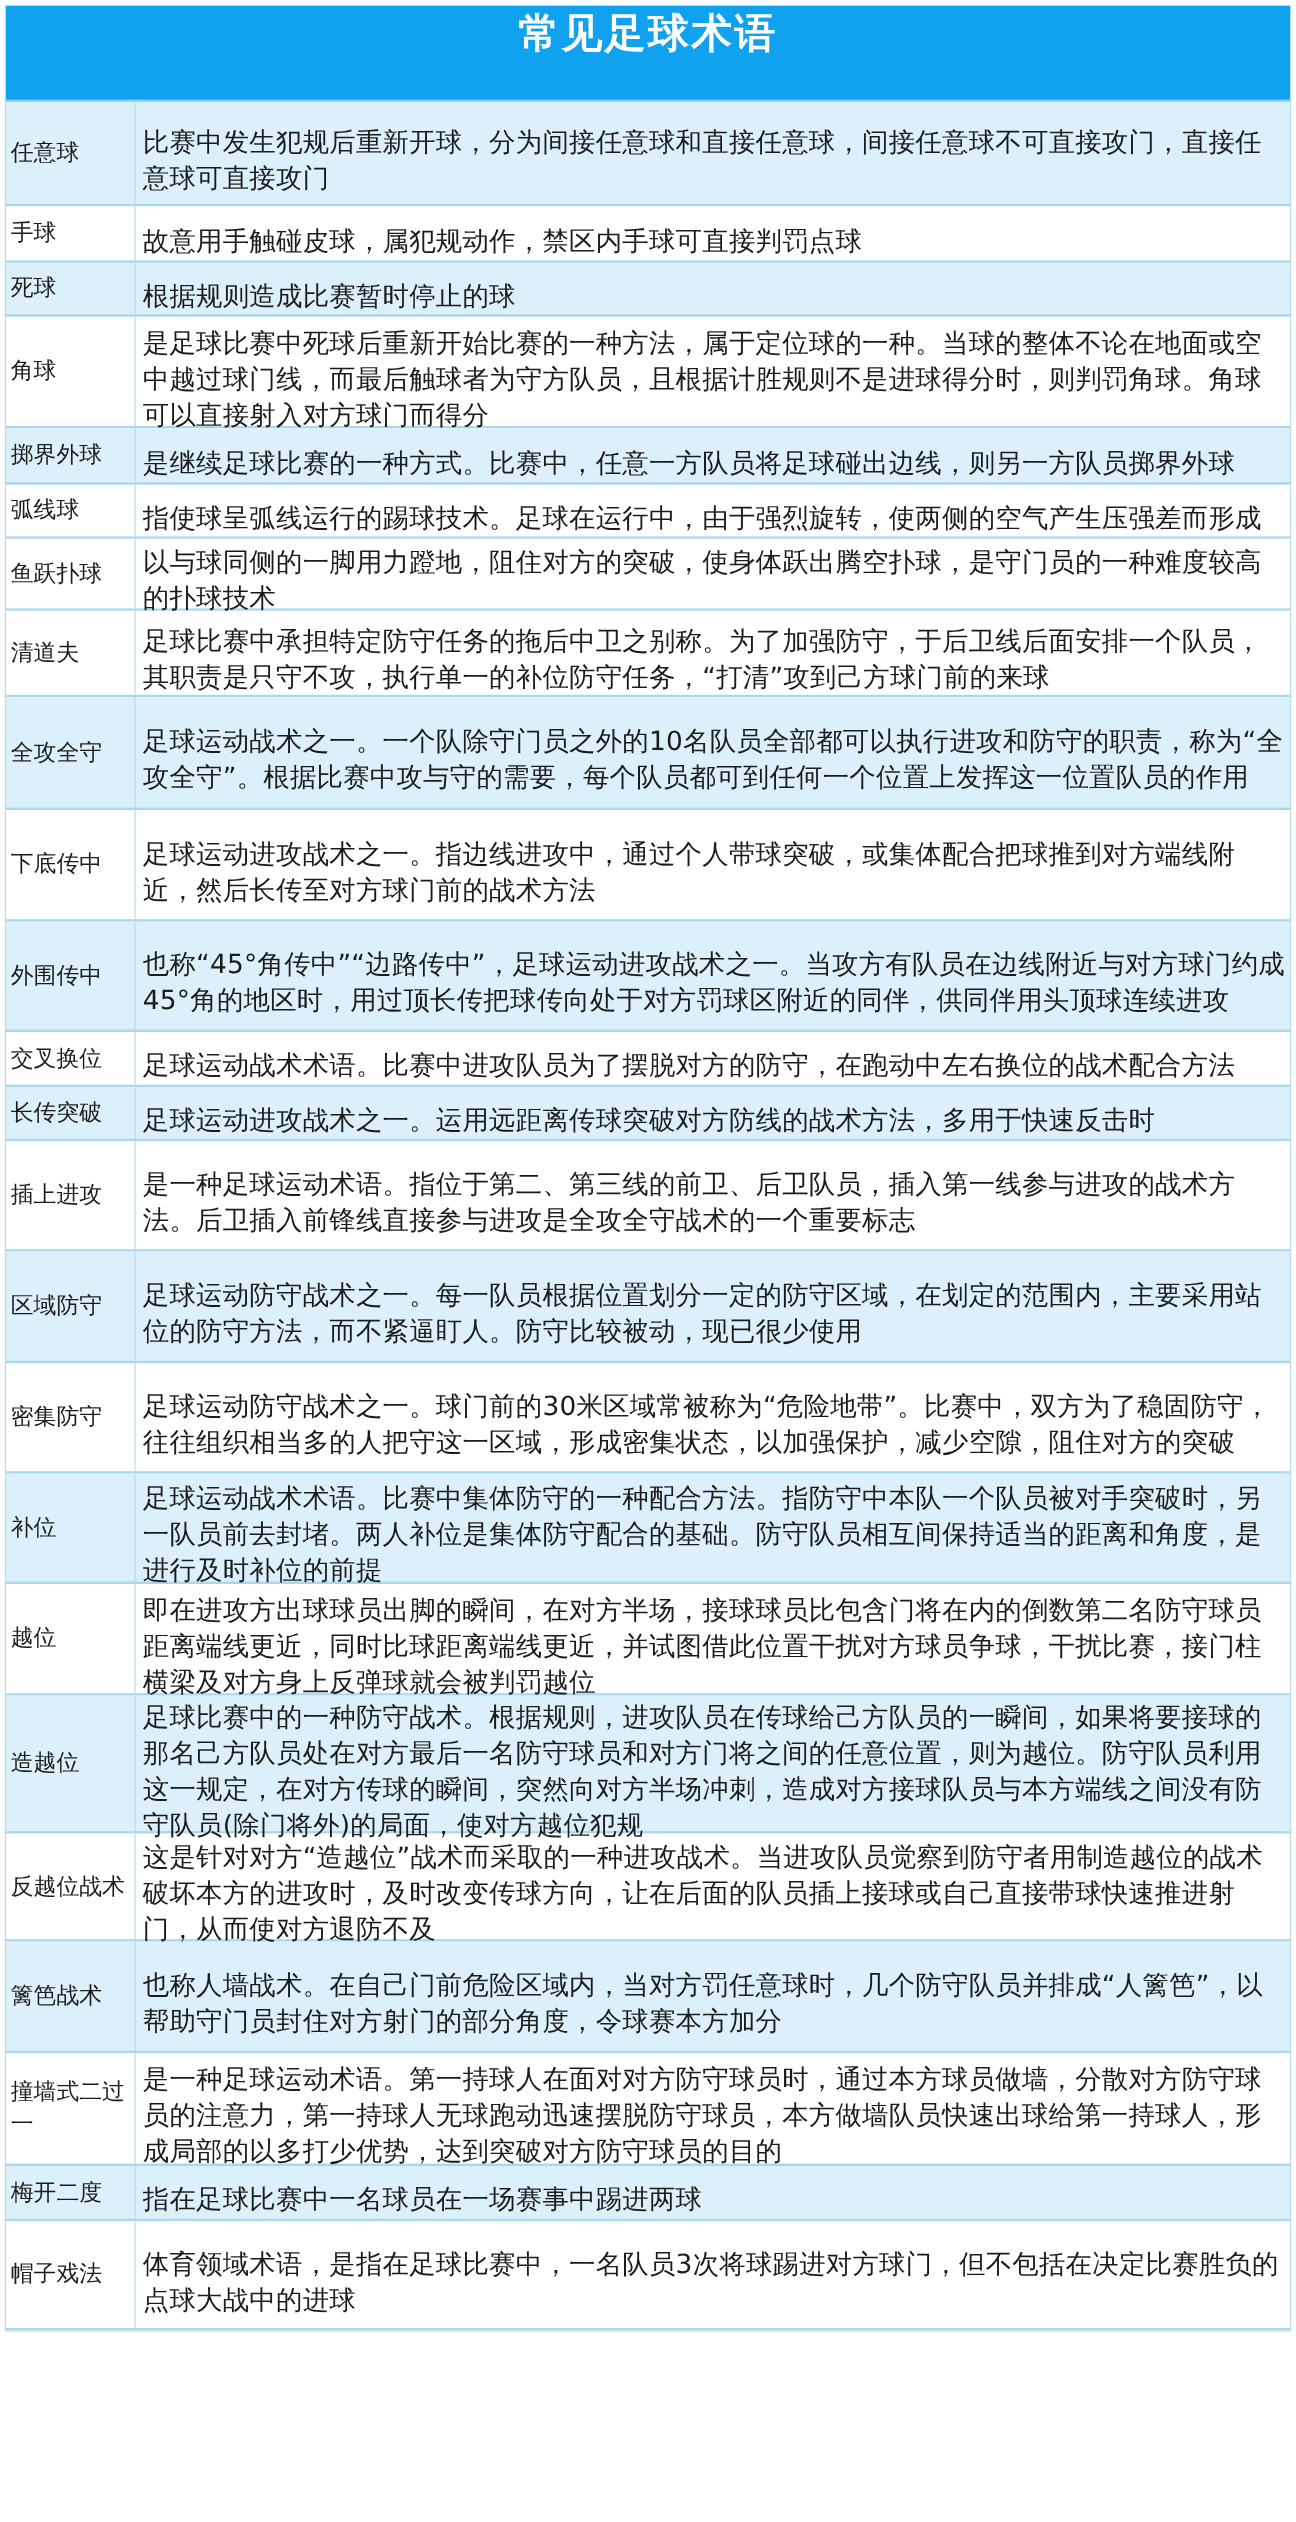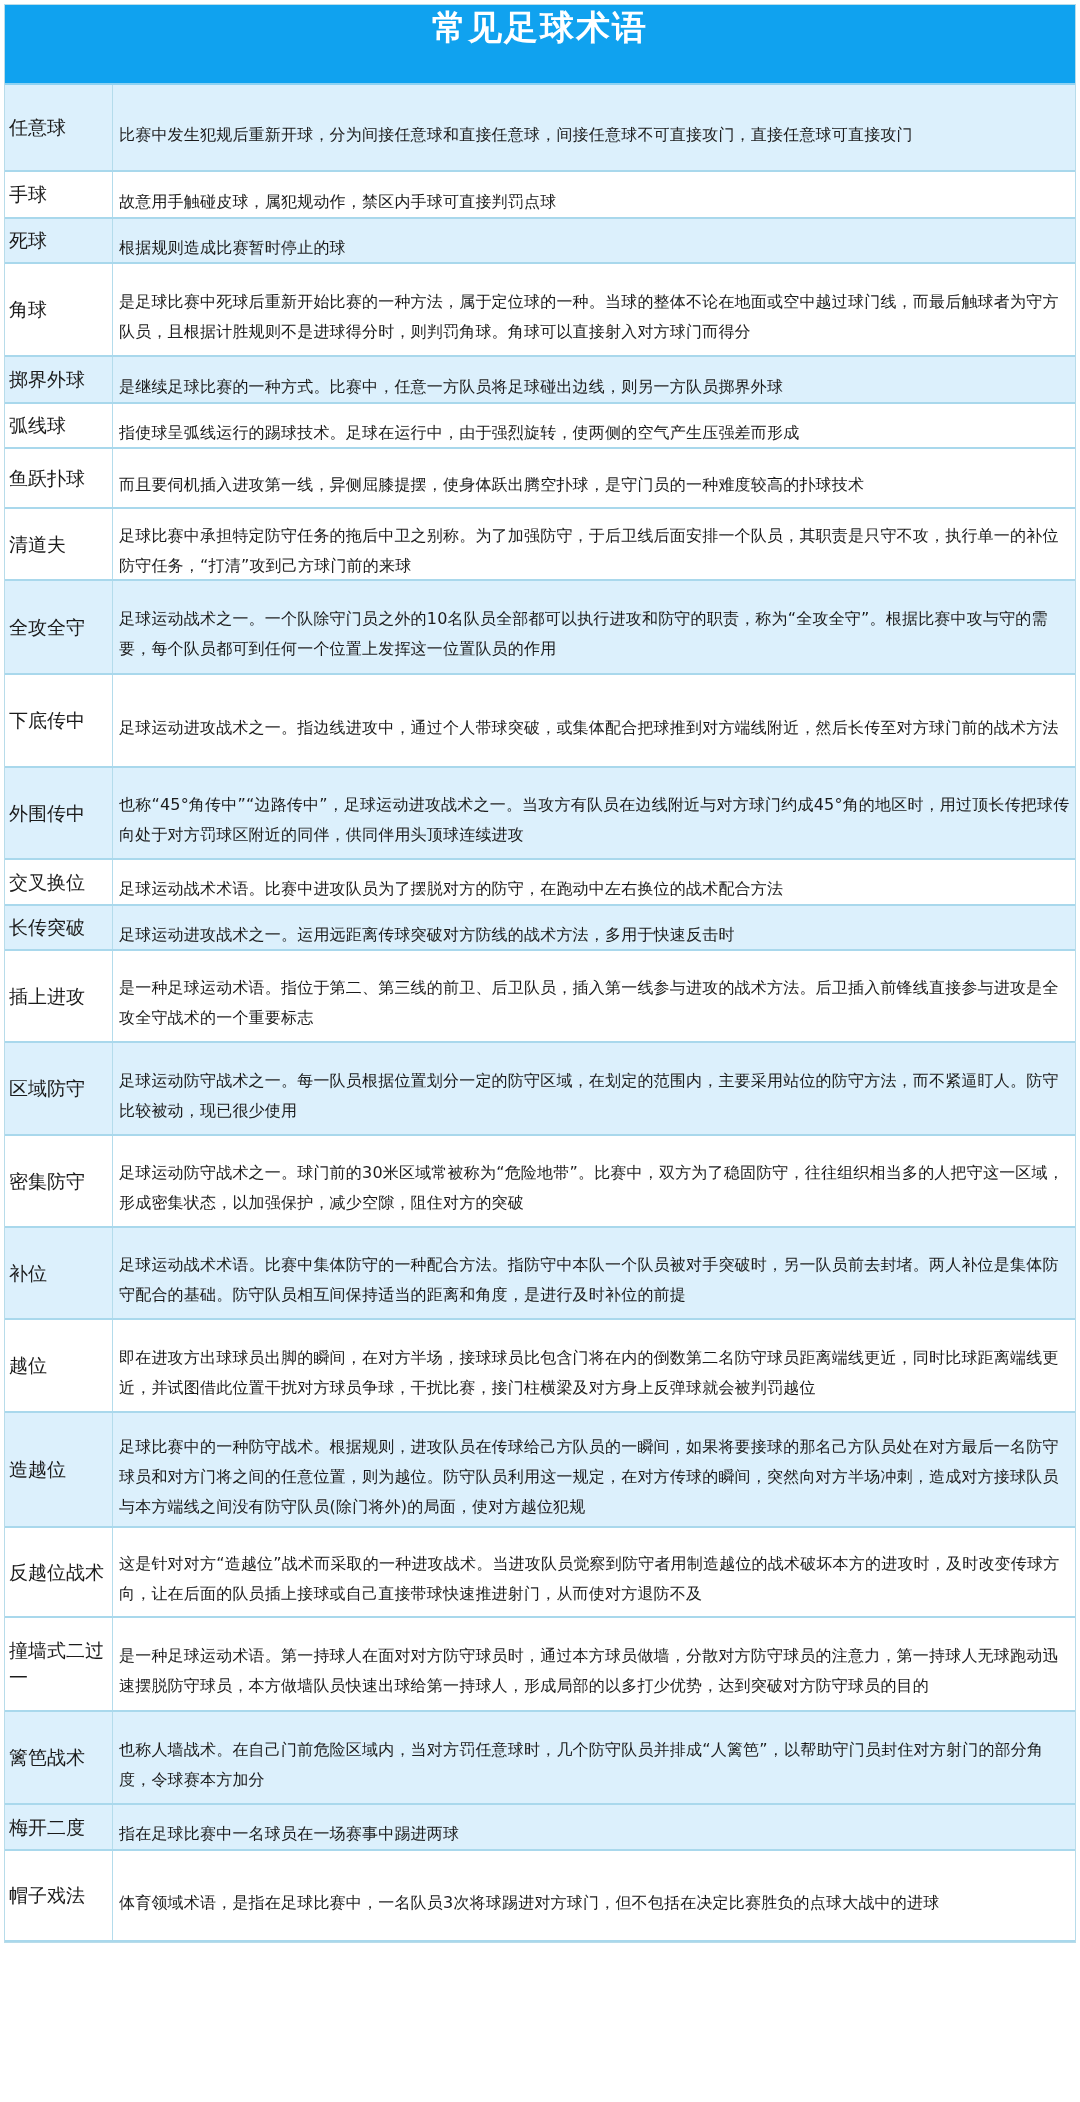--- a/index.html
+++ b/index.html
@@ -4,21 +4,21 @@
 <style>
   html, body { margin: 0; padding: 0; background: #ffffff; }
   body { width: 1080px; height: 2102px; overflow: hidden; font-family: "DejaVu Sans", "Liberation Sans", sans-serif; }
   .sheet { position: absolute; left: 4px; top: 4px; width: 1072px; border: 1px solid #b8dcea; box-sizing: border-box; }
   .title-bar { height: 78px; background: #10a2ef; display: flex; align-items: flex-start; justify-content: center; border-bottom: 2px solid #8fd2f2; }
   .title-bar .title { color: #ffffff; font-size: 34px; font-weight: bold; letter-spacing: 2px; }
   .row { display: flex; border-bottom: 2px solid #a9d8ec; box-sizing: border-box; }
   .row.alt { background: #dcf0fc; }
   .row.plain { background: #ffffff; }
   .term { width: 108px; flex: 0 0 108px; border-right: 1px solid #b4dcec; display: flex; align-items: center; padding-left: 4px; box-sizing: border-box; font-size: 19px; color: #1b1b1b; line-height: 27px; }
-  .desc { flex: 1; display: flex; align-items: center; padding: 18px 4px 4px 6px; box-sizing: border-box; font-size: 16px; color: #1b1b1b; line-height: 30px; letter-spacing: 0.2px; }
+  .desc { flex: 1; display: flex; align-items: center; padding: 18px 4px 4px 6px; box-sizing: border-box; font-size: 22px; color: #1b1b1b; line-height: 30px; letter-spacing: 0.2px; }
 </style>
 </head>
 <body>
 
 <div class="sheet">
   <div class="title-bar">
     <span class="title">常见足球术语</span>
   </div>
 
   <div class="row alt" style="height:87px">
@@ -40,21 +40,21 @@
   <div class="row alt" style="height:47px">
     <div class="term">掷界外球</div>
     <div class="desc">是继续足球比赛的一种方式。比赛中，任意一方队员将足球碰出边线，则另一方队员掷界外球</div>
   </div>
   <div class="row plain" style="height:45px">
     <div class="term">弧线球</div>
     <div class="desc">指使球呈弧线运行的踢球技术。足球在运行中，由于强烈旋转，使两侧的空气产生压强差而形成</div>
   </div>
   <div class="row plain" style="height:60px">
     <div class="term">鱼跃扑球</div>
-    <div class="desc">而且要伺机插入进攻第一线，异侧屈膝提摆，使身体跃出腾空扑球，是守门员的一种难度较高的扑球技术</div>
+    <div class="desc">以与球同侧的一脚用力蹬地，阻住对方的突破，使身体跃出腾空扑球，是守门员的一种难度较高的扑球技术</div>
   </div>
   <div class="row plain" style="height:72px">
     <div class="term">清道夫</div>
     <div class="desc">足球比赛中承担特定防守任务的拖后中卫之别称。为了加强防守，于后卫线后面安排一个队员，其职责是只守不攻，执行单一的补位防守任务，“打清”攻到己方球门前的来球</div>
   </div>
   <div class="row alt" style="height:94px">
     <div class="term">全攻全守</div>
     <div class="desc">足球运动战术之一。一个队除守门员之外的10名队员全部都可以执行进攻和防守的职责，称为“全攻全守”。根据比赛中攻与守的需要，每个队员都可到任何一个位置上发挥这一位置队员的作用</div>
   </div>
   <div class="row plain" style="height:93px">
@@ -94,27 +94,27 @@
     <div class="desc">即在进攻方出球球员出脚的瞬间，在对方半场，接球球员比包含门将在内的倒数第二名防守球员距离端线更近，同时比球距离端线更近，并试图借此位置干扰对方球员争球，干扰比赛，接门柱横梁及对方身上反弹球就会被判罚越位</div>
   </div>
   <div class="row alt" style="height:115px">
     <div class="term">造越位</div>
     <div class="desc">足球比赛中的一种防守战术。根据规则，进攻队员在传球给己方队员的一瞬间，如果将要接球的那名己方队员处在对方最后一名防守球员和对方门将之间的任意位置，则为越位。防守队员利用这一规定，在对方传球的瞬间，突然向对方半场冲刺，造成对方接球队员与本方端线之间没有防守队员(除门将外)的局面，使对方越位犯规</div>
   </div>
   <div class="row plain" style="height:90px">
     <div class="term">反越位战术</div>
     <div class="desc">这是针对对方“造越位”战术而采取的一种进攻战术。当进攻队员觉察到防守者用制造越位的战术破坏本方的进攻时，及时改变传球方向，让在后面的队员插上接球或自己直接带球快速推进射门，从而使对方退防不及</div>
   </div>
+  <div class="row alt" style="height:93px">
+    <div class="term">篱笆战术</div>
+    <div class="desc">也称人墙战术。在自己门前危险区域内，当对方罚任意球时，几个防守队员并排成“人篱笆”，以帮助守门员封住对方射门的部分角度，令球赛本方加分</div>
+  </div>
   <div class="row plain" style="height:94px">
     <div class="term">撞墙式二过一</div>
     <div class="desc">是一种足球运动术语。第一持球人在面对对方防守球员时，通过本方球员做墙，分散对方防守球员的注意力，第一持球人无球跑动迅速摆脱防守球员，本方做墙队员快速出球给第一持球人，形成局部的以多打少优势，达到突破对方防守球员的目的</div>
-  </div>
-  <div class="row alt" style="height:93px">
-    <div class="term">篱笆战术</div>
-    <div class="desc">也称人墙战术。在自己门前危险区域内，当对方罚任意球时，几个防守队员并排成“人篱笆”，以帮助守门员封住对方射门的部分角度，令球赛本方加分</div>
   </div>
   <div class="row alt" style="height:46px">
     <div class="term">梅开二度</div>
     <div class="desc">指在足球比赛中一名球员在一场赛事中踢进两球</div>
   </div>
   <div class="row plain" style="height:91px">
     <div class="term">帽子戏法</div>
     <div class="desc">体育领域术语，是指在足球比赛中，一名队员3次将球踢进对方球门，但不包括在决定比赛胜负的点球大战中的进球</div>
   </div>
 </div>

